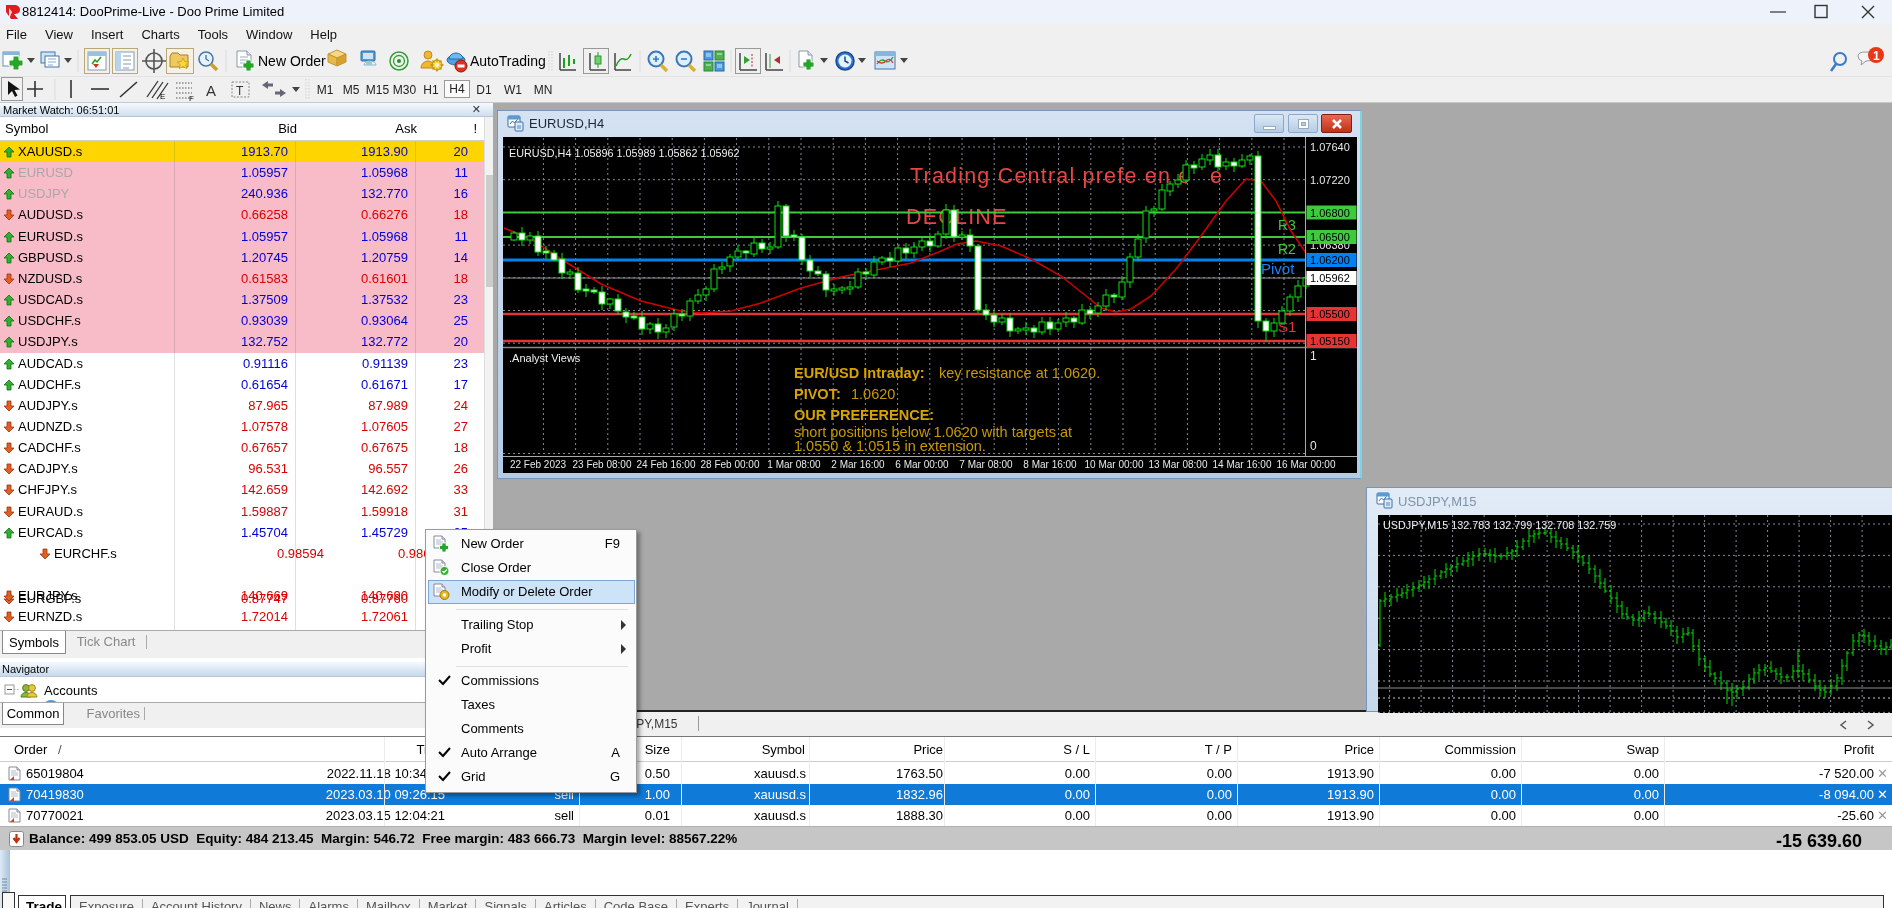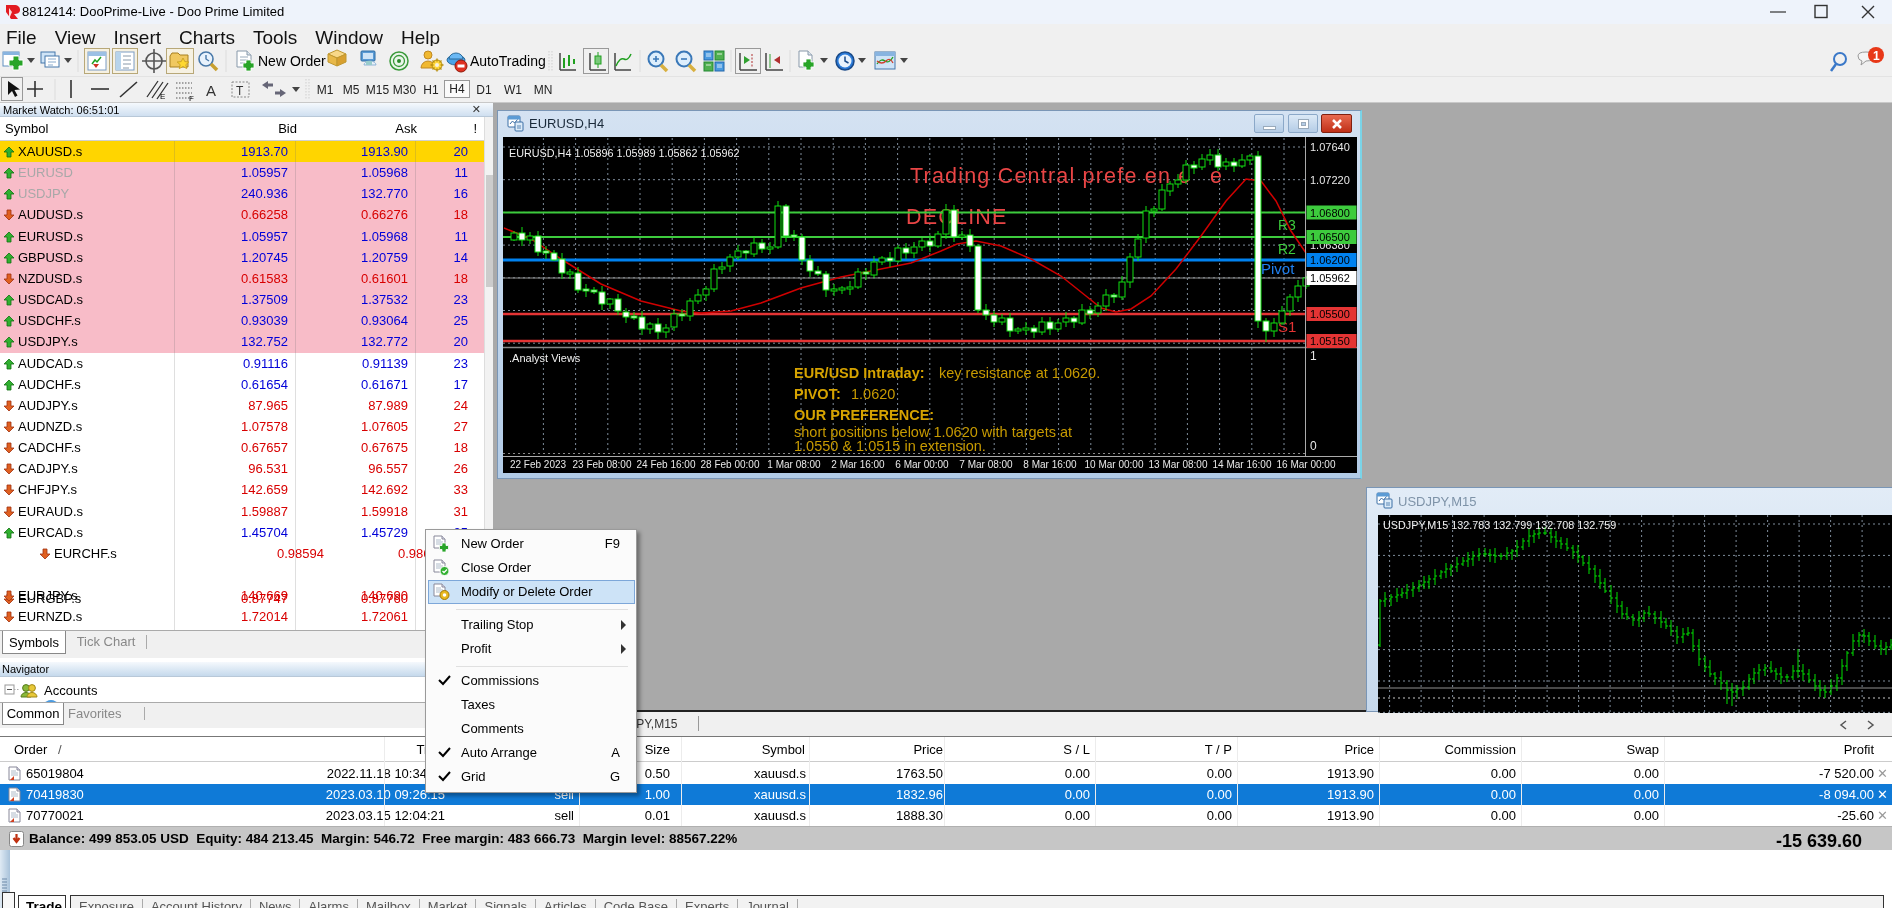--- a/index.html
+++ b/index.html
@@ -1,21 +1,21 @@
 <!DOCTYPE html>
 <html><head>
 <meta charset="utf-8">
 <style>
 * { margin:0; padding:0; box-sizing:border-box; }
 html,body { width:1892px; height:908px; overflow:hidden; font-family:"Liberation Sans",sans-serif; }
 .abs { position:absolute; }
 #app { position:relative; width:1892px; height:908px; background:#f0f0f0; }
 #titlebar { left:0; top:0; width:1892px; height:24px; background:#eef3fb; }
 #menubar { left:0; top:24px; width:1892px; height:22px; background:#f0f0f0; }
-#menubar span { display:inline-block; padding:3px 9px; font-size:19px; color:#111; }
+#menubar span { display:inline-block; padding:3px 9px; font-size:13px; color:#111; }
 #toolbar1 { left:0; top:46px; width:1892px; height:31px; background:#f0f0f0; border-bottom:1px solid #e3e3e3; }
 #toolbar2 { left:0; top:77px; width:1892px; height:26px; background:#f0f0f0; border-bottom:1px solid #c8c8c8; }
 #mdi { left:493px; top:103px; width:1399px; height:609px; background:#a9a9a9; }
 #mw { left:0; top:103px; width:493px; height:555px; background:#fff; border-right:1px solid #be185d; }
 #mwtitle { left:0; top:0; width:493px; height:14px; background:linear-gradient(#f5f9fd,#cfdff0); font-size:11px; padding:1px 0 0 3px; color:#000; border-bottom:1px solid #b8c8d8; }
 #mwhead { left:0; top:14px; width:493px; height:24px; background:#fff; border-bottom:1px solid #d0d0d0; }
 .mwrow { position:absolute; width:484px; height:21.15px; font-size:13px; }
 .mwrow .sym { position:absolute; left:18px; top:3px; color:#000; }
 .mwrow .bid { position:absolute; right:196px; top:3px; }
 .mwrow .ask { position:absolute; right:76px; top:3px; }
@@ -443,21 +443,21 @@
         <circle cx="28" cy="8" r="3.4" fill="#e8c838" stroke="#a08818"></circle>
         <path d="M17 17 a5 4.5 0 0 1 10 0z" fill="#8aba3a" stroke="#567a1a"></path>
         <path d="M23 17 a5 4.5 0 0 1 10 0z" fill="#e8c838" stroke="#a08818"></path>
       </svg>
 <div class="abs" style="left:44px;top:25px;font-size:13px;color:#000">Accounts</div>
 <svg class="abs" style="left:44px;top:41px" width="14" height="6" viewBox="0 0 14 6">
         <ellipse cx="7" cy="5" rx="6" ry="4" fill="#4a9ae0"></ellipse>
       </svg>
 <div class="abs" style="left:0;top:44px;width:493px;height:26px;background:#f0f0f0;border-top:1px solid #aaa">
 <div class="abs" style="left:2px;top:0px;width:62px;height:22px;background:#fff;border:1px solid #888;border-top:none;font-size:13px;text-align:center;padding-top:3px">Common</div>
-<div class="abs" style="left:68px;top:3px;width:72px;font-size:13px;color:#888;text-align:left">Favorites</div>
+<div class="abs" style="left:68px;top:3px;width:72px;font-size:13px;color:#888;text-align:right">Favorites</div>
 <div class="abs" style="left:144px;top:4px;width:1px;height:13px;background:#aaa"></div>
 </div>
 </div>
 <div class="abs" id="wtabs" style="left:493px;top:710px;width:1399px;height:26px;background:#f0f0f0;border-top:2px solid #222">
 <div class="abs" style="left:112px;top:5px;font-size:12px;color:#333">USDJPY,M15</div>
 <div class="abs" style="left:205px;top:4px;width:1px;height:15px;background:#999"></div>
 <svg class="abs" style="left:1345px;top:7px" width="40" height="12" viewBox="0 0 40 12">
         <path d="M8 2 L3 6 L8 10" fill="none" stroke="#555" stroke-width="1.5"></path>
         <path d="M30 2 L35 6 L30 10" fill="none" stroke="#555" stroke-width="1.5"></path>
       </svg>

